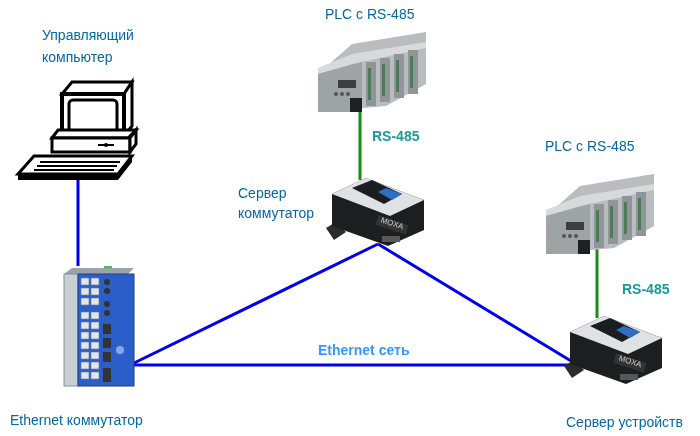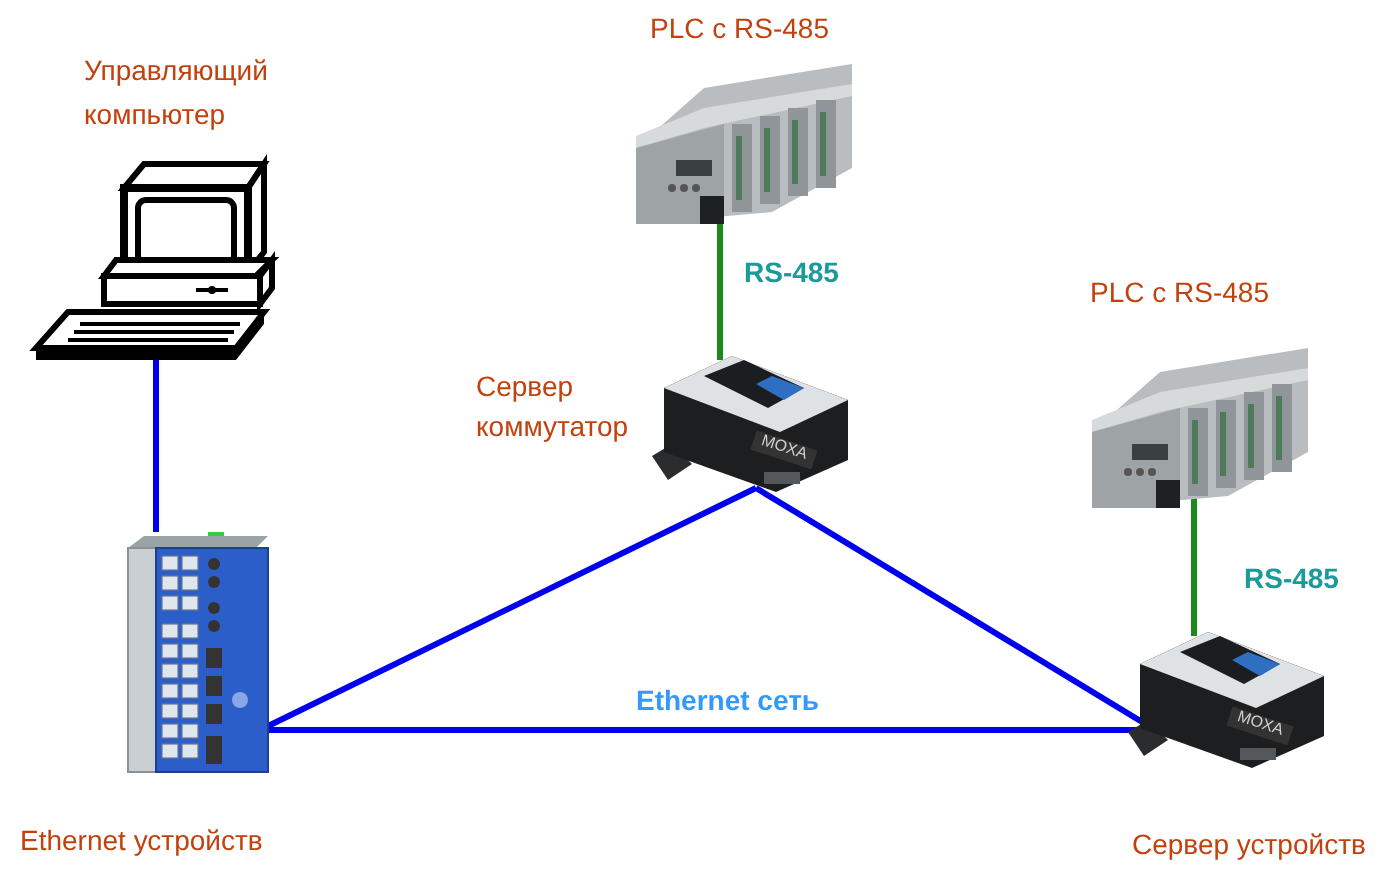--- a/index.html
+++ b/index.html
@@ -1,18 +1,18 @@
 <!DOCTYPE html>
 <html><head>
   <meta charset="utf-8">
   <style>
     html, body { margin: 0; padding: 0; background: #ffffff; }
     body { width: 700px; height: 436px; position: relative; overflow: hidden; font-family: "Liberation Sans", sans-serif; }
     .stage { position: absolute; left: 0; top: 0; width: 700px; height: 436px; }
-    .lbl { position: absolute; font-size: 14px; color: #c2410c; line-height: 17px; white-space: nowrap; }
+    .lbl { position: absolute; font-size: 14px; color: #0369a1; line-height: 17px; white-space: nowrap; }
     .lbl.bold { font-weight: bold; }
     svg.wires { position: absolute; left: 0; top: 0; }
     .dev { position: absolute; }
   </style>
 </head>
 <body>
 
 <div class="stage">
 
   <svg class="wires" width="700" height="436">
@@ -82,21 +82,21 @@
         <circle cx="45" cy="27" r="3"></circle>
       <circle cx="45" cy="40" r="3"></circle>
         <circle cx="45" cy="49" r="3"></circle>
       <rect x="41" y="60" width="8" height="10"></rect>
         <rect x="41" y="74" width="8" height="10"></rect>
       <rect x="41" y="88" width="8" height="10"></rect>
         <rect x="41" y="104" width="8" height="14"></rect>
     </g>
     <circle cx="58" cy="86" r="4" fill="#8aa6e6"></circle>
   </svg>
-  <div class="lbl" style="left:10px;top:412px;">Ethernet устройств</div>
+  <div class="lbl" style="left:10px;top:412px;">Ethernet коммутатор</div>
 
   <div class="lbl" style="left:325px;top:6px;">PLC с RS-485</div>
   <svg class="dev" style="left:312px;top:28px;" width="118" height="84" viewBox="0 0 118 84">
     <polygon points="6,46 40,16 114,4 114,56 74,78 6,84" fill="#b9bdbf"></polygon>
     <polygon points="6,46 40,36 114,20 114,14 40,26 6,40" fill="#d7dadb"></polygon>
     <polygon points="6,46 50,34 50,84 6,84" fill="#9ea3a6"></polygon>
     <rect x="26" y="52" width="18" height="8" fill="#3a3f42"></rect>
     <g fill="#555">
         <circle cx="24" cy="66" r="2"></circle>
         <circle cx="30" cy="66" r="2"></circle>

